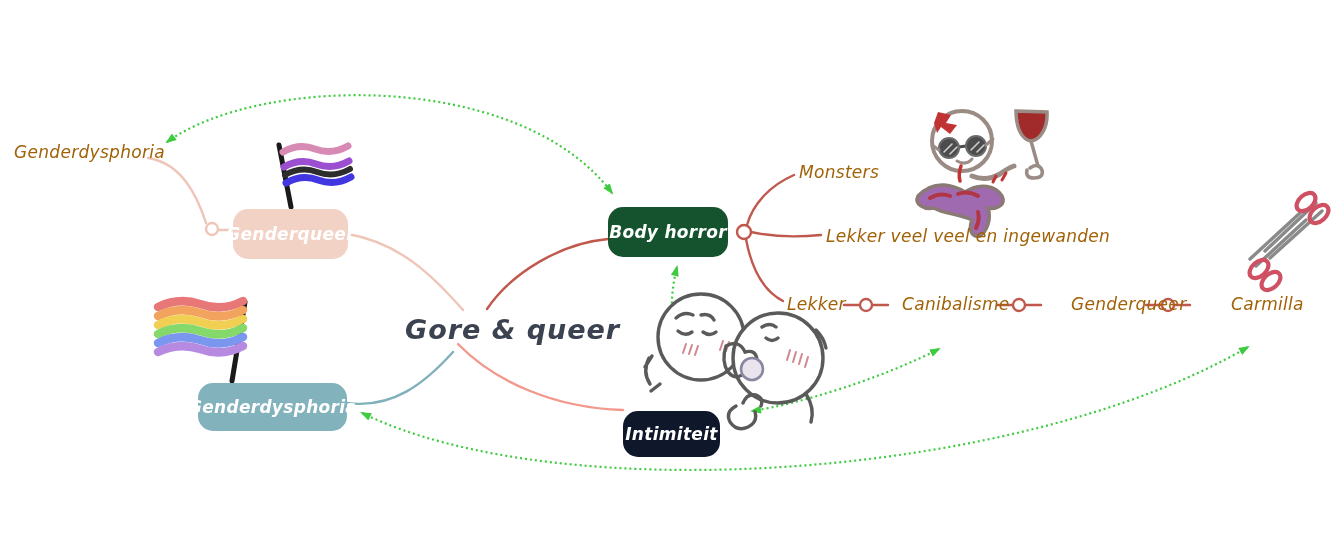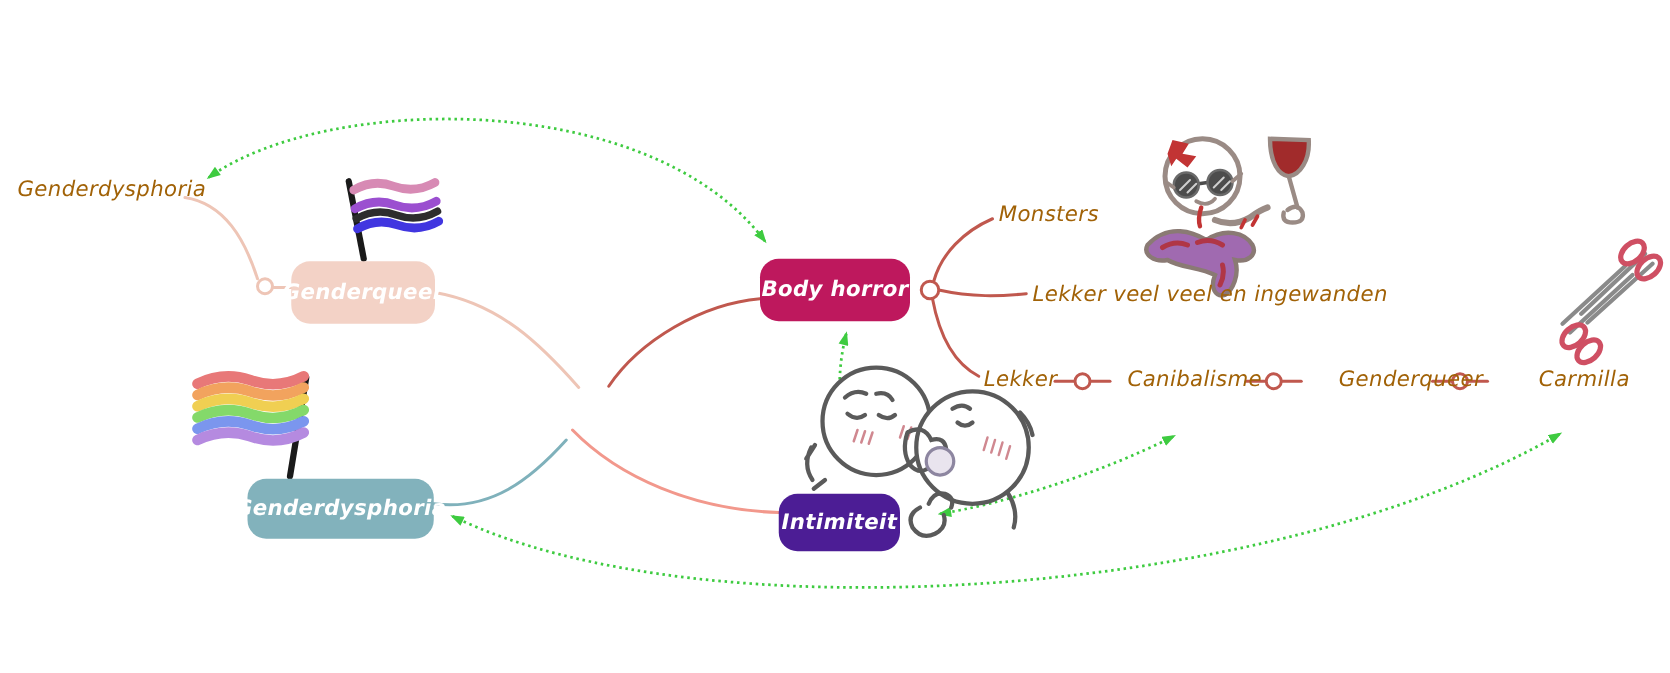--- a/index.html
+++ b/index.html
@@ -11,23 +11,23 @@
   .leaf{
     position:absolute;font-style:italic;font-size:17px;color:#a16207;
     white-space:nowrap;letter-spacing:.3px;
   }
   .node{
     position:absolute;display:flex;align-items:center;justify-content:center;
     border-radius:15px;color:#ffffff;font-style:italic;font-weight:bold;
     font-size:17px;letter-spacing:.3px;white-space:nowrap;
   }
   .node-genderqueer{left:233px;top:209px;width:115px;height:50px;background:#f3d2c6;}
-  .node-bodyhorror{left:608px;top:207px;width:120px;height:50px;background:#be185d;}
+  .node-bodyhorror{left:608px;top:207px;width:120px;height:50px;background:#14532d;}
   .node-homosexualiteit{left:198px;top:383px;width:149px;height:48px;background:#82b2bc;}
-  .node-intimiteit{left:623px;top:395px;width:97px;height:46px;background:#4c1d95;}
+  .node-intimiteit{left:623px;top:411px;width:97px;height:46px;background:#0f172a;}
   .root-label{
     position:absolute;left:405px;top:314px;font-style:italic;font-weight:bold;
     font-size:27px;color:#3b4250;letter-spacing:1px;white-space:nowrap;
   }
   .lbl-genderdysphoria{left:14px;top:142px;}
   .lbl-monsters{left:799px;top:162px;}
   .lbl-lekker{left:826px;top:226px;}
   .lbl-horror{left:787px;top:294px;}
   .lbl-canibalisme{left:902px;top:294px;}
   .lbl-vampirisme{left:1071px;top:294px;}
@@ -143,20 +143,21 @@
     <g fill="none" stroke-linecap="round">
       <path d="M1270,258 L1322,211 M1265,251 L1316,203" stroke="#8a8a8a" stroke-width="3.4"></path>
       <path d="M1300,213 L1250,259 M1306,220 L1256,266" stroke="#8a8a8a" stroke-width="3.4"></path>
       <ellipse cx="1259" cy="269" rx="11" ry="7" transform="rotate(-42 1259 269)" stroke="#cf4f63" stroke-width="4.2"></ellipse>
       <ellipse cx="1271" cy="281" rx="11" ry="7" transform="rotate(-42 1271 281)" stroke="#cf4f63" stroke-width="4.2"></ellipse>
       <ellipse cx="1306" cy="202" rx="11" ry="7" transform="rotate(-42 1306 202)" stroke="#cf4f63" stroke-width="4.2"></ellipse>
       <ellipse cx="1319" cy="214" rx="11" ry="7" transform="rotate(-42 1319 214)" stroke="#cf4f63" stroke-width="4.2"></ellipse>
     </g>
   </svg>
 
+  <div class="root-label">Gore &amp; queer</div>
 
   <div class="node node-genderqueer">Genderqueer</div>
   <div class="node node-bodyhorror">Body horror</div>
   <div class="node node-homosexualiteit">Genderdysphoria</div>
   <div class="node node-intimiteit">Intimiteit</div>
 
   <div class="leaf lbl-genderdysphoria">Genderdysphoria</div>
   <div class="leaf lbl-monsters">Monsters</div>
   <div class="leaf lbl-lekker">Lekker veel veel en ingewanden</div>
   <div class="leaf lbl-horror">Lekker</div>

